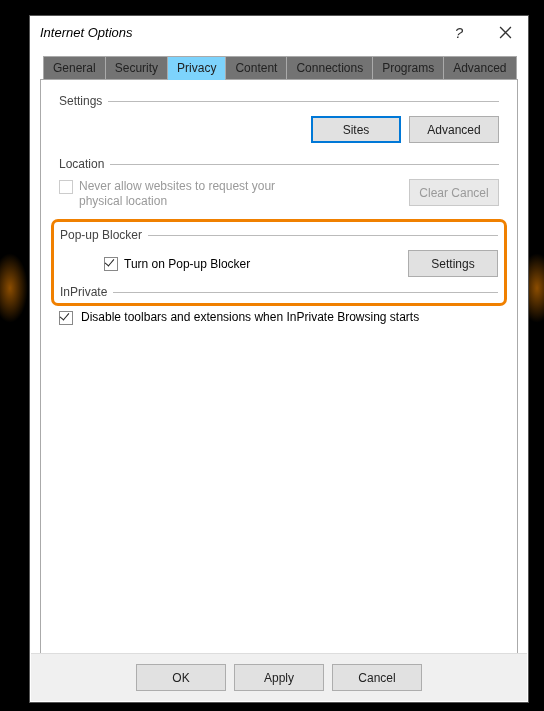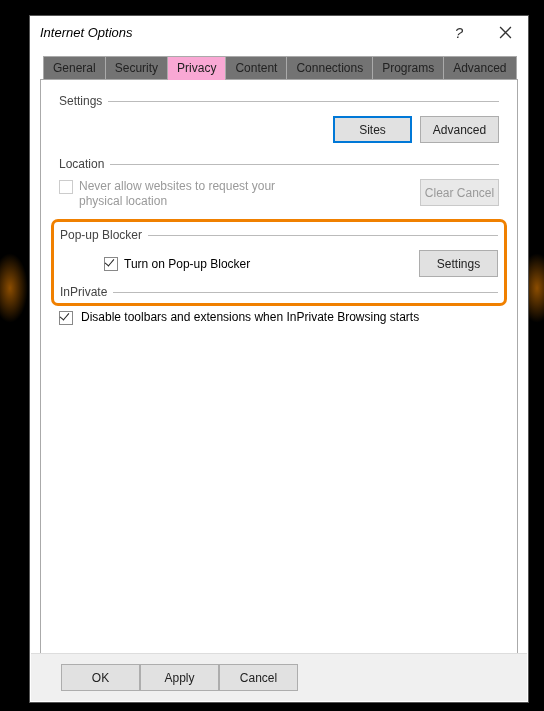--- a/index.html
+++ b/index.html
@@ -15,28 +15,28 @@
       width: 46px; height: 30px; display: flex; align-items: center; justify-content: center;
       font-size: 15px; color: #333;
     }
     .titlebar .close { font-size: 16px; }
     .body { padding: 4px 10px 0 10px; }
     .tabs { display: flex; align-items: flex-end; height: 26px; padding-left: 3px; }
     .tab {
       border: 1px solid #aaa; border-bottom: none; padding: 4px 9px 4px 9px;
       background: #737373; position: relative; margin-right: -1px; font-size: 12px; color:#222;
     }
-    .tab.active { background: #f9a8d4; border-color: #aaa; z-index: 2; padding-bottom: 5px; margin-bottom: -1px; }
+    .tab.active { background: #7dd3fc; border-color: #aaa; z-index: 2; padding-bottom: 5px; margin-bottom: -1px; }
     .tabpage { border: 1px solid #aaa; height: 590px; padding: 14px 18px 10px 18px; }
     .group-title-row { display: flex; align-items: center; margin-bottom: 8px; }
     .group-title { color: #444; white-space: nowrap; padding-right: 6px; }
     .group-line { flex: 1; border-top: 1px solid #bbb; height: 0; }
     .row { display: flex; gap: 8px; }
     .btn {
-      width: 79px; height: 27px; background: #e1e1e1; border: 1px solid #adadad;
+      width: 90px; height: 27px; background: #e1e1e1; border: 1px solid #adadad;
       display: inline-flex; align-items: center; justify-content: center; color: #222;
     }
     .btn.hl { border: 1px solid #0078d7; box-shadow: inset 0 0 0 1px #0078d7; }
     .btn.dis { color: #9a9a9a; border-color: #c9c9c9; background: #e9e9e9; }
     .btns-right { display: flex; gap: 8px; justify-content: flex-end; margin: 6px 0 14px 0; }
     .location-row { display: flex; align-items: flex-start; gap: 6px; margin-bottom: 10px; }
     .chk { width: 14px; height: 14px; border: 1px solid #888; display: inline-block; position: relative; flex: 0 0 14px; margin-top: 1px; }
     .chk.dis { border-color: #ccc; }
     .chk.checked::after {
       content: ""; position: absolute; left: 2px; top: -1px; width: 4px; height: 8px;
@@ -49,22 +49,22 @@
     .popup-row { display: flex; align-items: center; justify-content: space-between; margin-bottom: 8px; }
     .popup-left { display: flex; align-items: center; gap: 6px; margin-left: 44px; }
     .glow-l, .glow-r {
       position: absolute; width: 36px; height: 70px; background: radial-gradient(ellipse at center, rgba(255,140,0,0.55) 0%, rgba(255,140,0,0) 70%);
       pointer-events: none;
     }
     .glow-l { left: -8px; top: 253px; }
     .glow-r { left: 519px; top: 253px; }
     .bottom-bar {
       position: absolute; left: 1px; right: 1px; bottom: 1px; height: 48px;
-      background: #f0f0f0; display: flex; justify-content: flex-start; align-items: center;
-      padding: 0 30px; border-top: 1px solid #ddd;
+      background: #f0f0f0; display: flex; justify-content: center; align-items: center;
+      gap: 8px; padding: 0 30px; border-top: 1px solid #ddd;
     }
   </style>
 </head>
 <body>
 
 <div class="glow-l"></div>
 <div class="glow-r"></div>
 
 <div class="dialog">
   <div class="titlebar">

